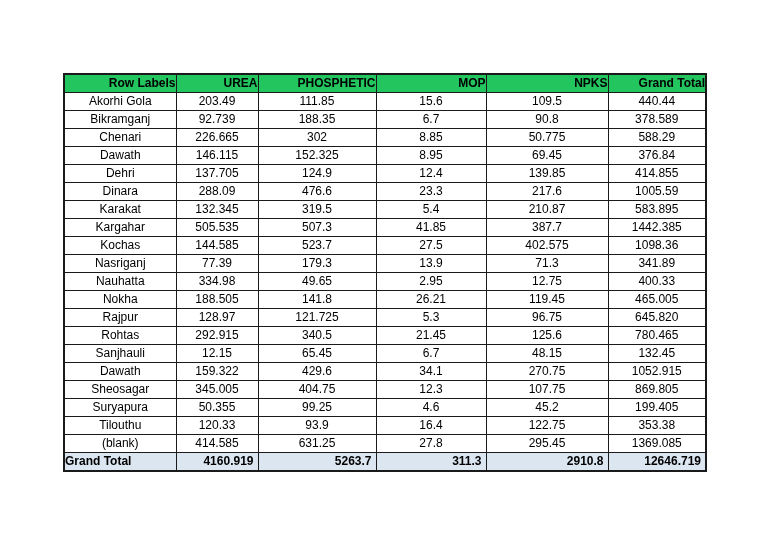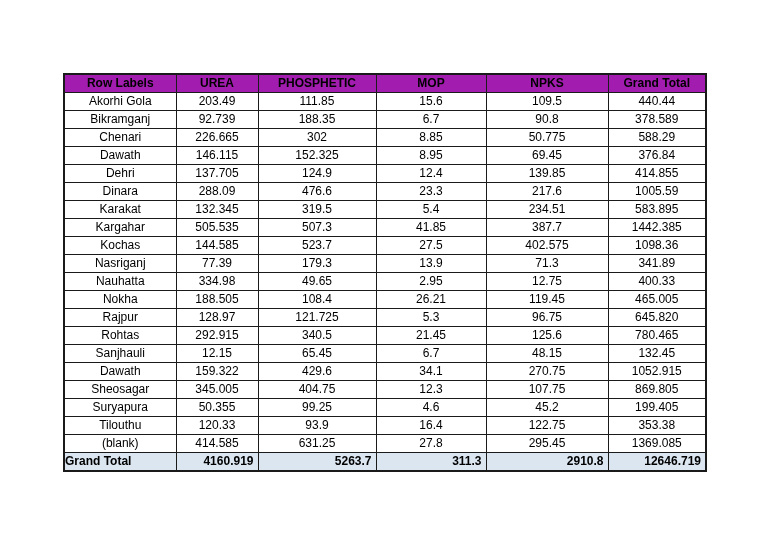--- a/index.html
+++ b/index.html
@@ -30,23 +30,23 @@
   table.pivot th, table.pivot td {
     border: 1px solid #1a1a1a;
     padding: 0;
     height: 17px;
     line-height: 17px;
     vertical-align: middle;
     white-space: nowrap;
     overflow: hidden;
   }
   thead th {
-    background: #a21caf;
+    background: #22c55e;
     font-weight: bold;
-    text-align: center;
+    text-align: right;
     padding-left: 4px;
     height: 19px;
     line-height: 19px;
     border-bottom: 2px solid #1a1a1a;
   }
   td.label {
     text-align: center;
     padding-left: 4px;
   }
   td.num {
@@ -139,21 +139,21 @@
           <td class="num">476.6</td>
           <td class="num">23.3</td>
           <td class="num">217.6</td>
           <td class="num">1005.59</td>
         </tr>
         <tr>
           <td class="label">Karakat</td>
           <td class="num">132.345</td>
           <td class="num">319.5</td>
           <td class="num">5.4</td>
-          <td class="num">234.51</td>
+          <td class="num">210.87</td>
           <td class="num">583.895</td>
         </tr>
         <tr>
           <td class="label">Kargahar</td>
           <td class="num">505.535</td>
           <td class="num">507.3</td>
           <td class="num">41.85</td>
           <td class="num">387.7</td>
           <td class="num">1442.385</td>
         </tr>
@@ -177,21 +177,21 @@
           <td class="label">Nauhatta</td>
           <td class="num">334.98</td>
           <td class="num">49.65</td>
           <td class="num">2.95</td>
           <td class="num">12.75</td>
           <td class="num">400.33</td>
         </tr>
         <tr>
           <td class="label">Nokha</td>
           <td class="num">188.505</td>
-          <td class="num">108.4</td>
+          <td class="num">141.8</td>
           <td class="num">26.21</td>
           <td class="num">119.45</td>
           <td class="num">465.005</td>
         </tr>
         <tr>
           <td class="label">Rajpur</td>
           <td class="num">128.97</td>
           <td class="num">121.725</td>
           <td class="num">5.3</td>
           <td class="num">96.75</td>

